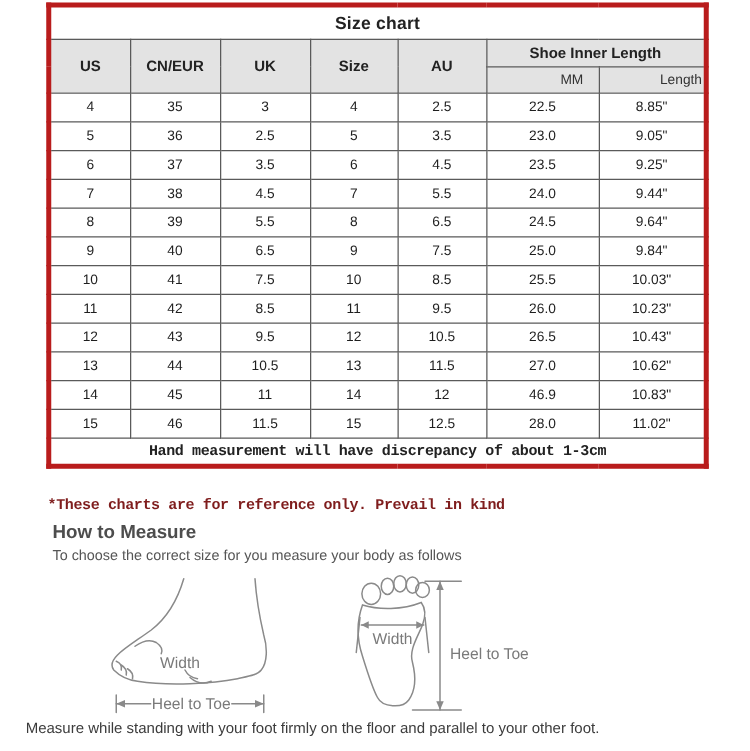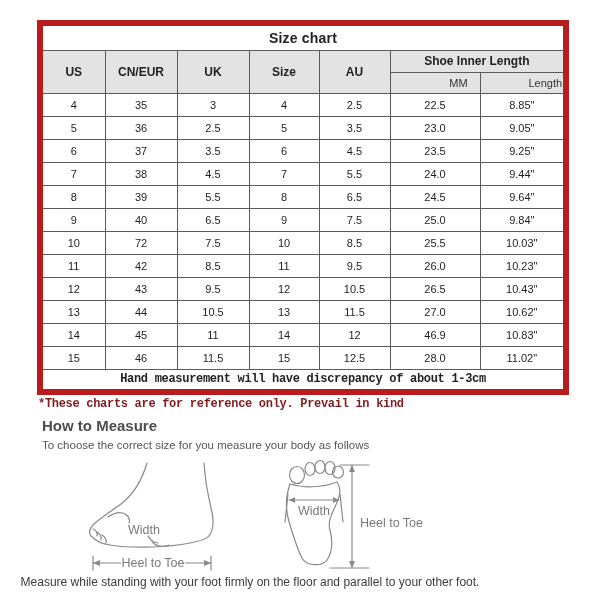--- a/index.html
+++ b/index.html
@@ -8,24 +8,24 @@
     position: relative;
     background: #ffffff;
     font-family: "Liberation Sans", sans-serif;
     color: #222;
     overflow: hidden;
   }
 
   
   table.size-chart {
     position: absolute;
-    left: 37px; top: 20px;
+    left: 37px; top: 2px;
     width: 526px;
     border-collapse: collapse;
-    border: 6px solid #b91c1c;
+    border: 4px solid #b91c1c;
     table-layout: fixed;
   }
   table.size-chart th, table.size-chart td {
     border: 1px solid #5a5a5a;
     text-align: center;
     vertical-align: middle;
   }
   tr.title-row th {
     background: #ffffff;
     font-size: 14px;
@@ -189,21 +189,21 @@
         <td>9</td>
         <td>40</td>
         <td>6.5</td>
         <td>9</td>
         <td>7.5</td>
         <td>25.0</td>
         <td>9.84"</td>
       </tr>
       <tr>
         <td>10</td>
-        <td>72</td>
+        <td>41</td>
         <td>7.5</td>
         <td>10</td>
         <td>8.5</td>
         <td>25.5</td>
         <td>10.03"</td>
       </tr>
       <tr>
         <td>11</td>
         <td>42</td>
         <td>8.5</td>

